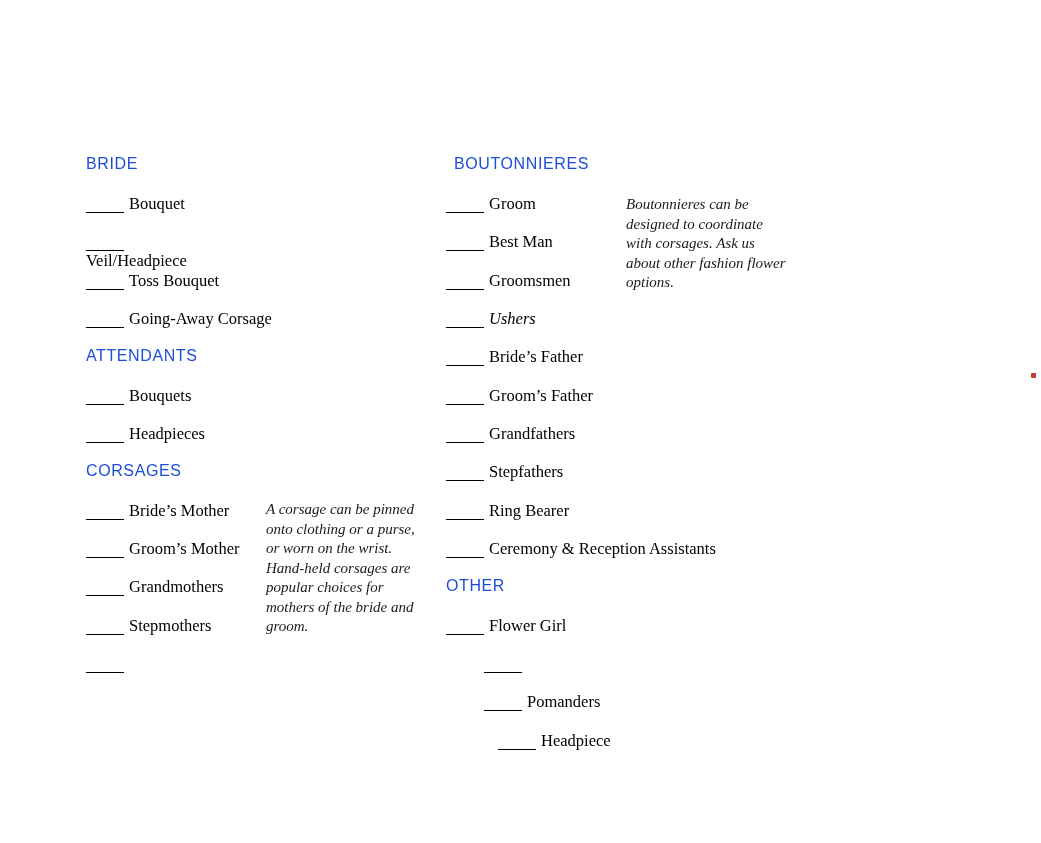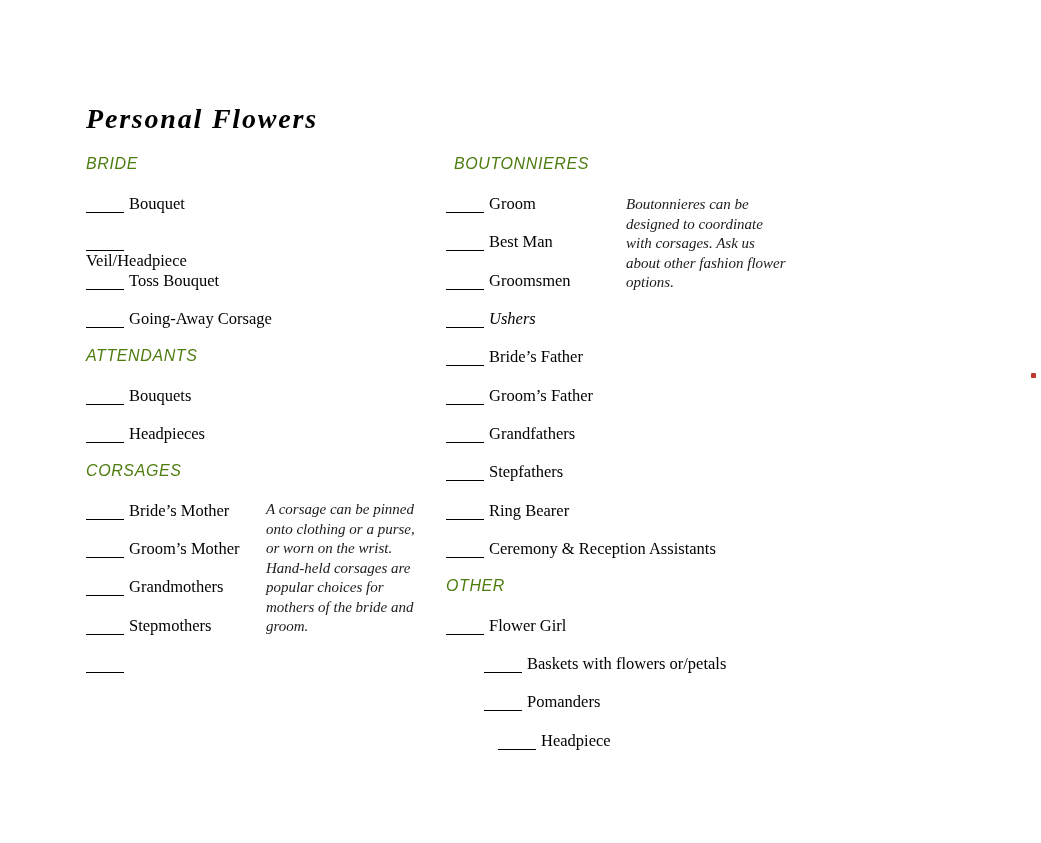--- a/index.html
+++ b/index.html
@@ -57,23 +57,22 @@
   .col-left  { left: 86px;  width: 340px; }
   .col-right { left: 446px; width: 400px; }
 
   
   .group-head {
     position: absolute;
     font-family: "Liberation Sans", sans-serif;
     font-size: 16px;
     font-weight: normal;
     letter-spacing: 0.6px;
-    color: #4d7c0f;
-    white-space: nowrap;
-    font-style: italic;
+    color: #1d4ed8;
+    white-space: nowrap;
   }
 
   
   .check-item {
     position: absolute;
     display: flex;
     align-items: flex-start;
     white-space: nowrap;
     font-family: "Liberation Serif", serif;
     font-size: 16.5px;
@@ -116,21 +115,20 @@
     background: #c0392b;
     border-radius: 1px;
   }
 </style>
 </head>
 <body>
 
 <div class="page">
 
 
-  <div class="section-title">Personal Flowers</div>
 
   <div class="col col-left" id="left-column">
       <div class="group-head" style="top: 155px; left: 0px;">BRIDE</div>
       <div class="check-item" style="top: 194px; left: 0px;">
         <span class="blank-line"></span>
         <span class="item-label">Bouquet</span>
       </div>
       <div class="check-item" style="top: 232px; left: 0px; flex-direction: column;">
         <span class="blank-line"></span>
         <span class="item-label">Veil/Headpiece</span>
@@ -216,21 +214,20 @@
         <span class="blank-line"></span>
         <span class="item-label">Ceremony &amp; Reception Assistants</span>
       </div>
       <div class="group-head" style="top: 577px; left: 0px;">OTHER</div>
       <div class="check-item" style="top: 616px; left: 0px;">
         <span class="blank-line"></span>
         <span class="item-label">Flower Girl</span>
       </div>
       <div class="check-item" style="top: 654px; left: 38px;">
         <span class="blank-line"></span>
-        <span class="item-label">Baskets with flowers or/petals</span>
       </div>
       <div class="check-item" style="top: 692px; left: 38px;">
         <span class="blank-line"></span>
         <span class="item-label">Pomanders</span>
       </div>
       <div class="check-item" style="top: 731px; left: 52px;">
         <span class="blank-line"></span>
         <span class="item-label">Headpiece</span>
       </div>
       <div class="side-note" style="left: 180px; top: 195px; width: 160px; white-space: normal;">Boutonnieres can  be designed to coordinate with corsages.  Ask us about other fashion flower options.</div>

